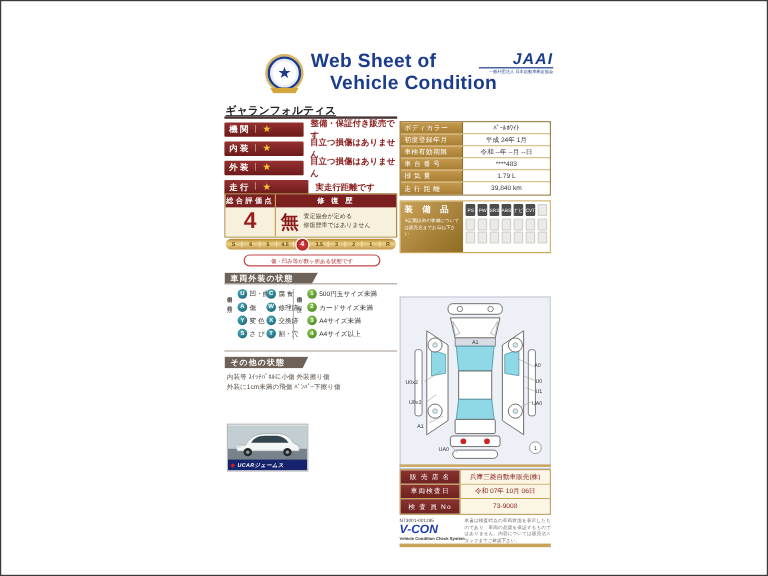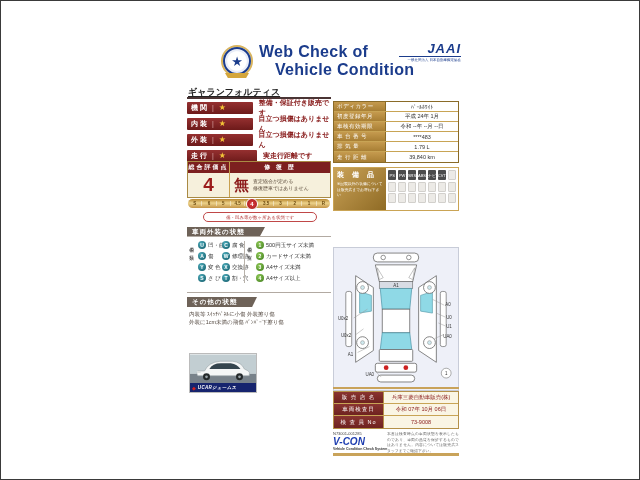--- a/index.html
+++ b/index.html
@@ -129,21 +129,21 @@
   .disclaimer { left:386px; top:431px; width:72px; font-size:3.8px; color:#666; line-height:1.5;
     text-align:justify; }
 </style>
 </head>
 <body>
 
 <div id="sheet">
 
   <div class="abs emblem">★</div>
   <div class="abs emblem-ribbon"></div>
-  <div class="abs title1">Web Check of</div>
+  <div class="abs title1">Web Sheet of</div>
   <div class="abs title2">Vehicle Condition</div>
   <div class="abs jaai">JAAI</div>
   <div class="abs jaai-sub">一般社団法人 日本自動車鑑定協会</div>
 
   <div class="abs car-name">ギャランフォルティス</div>
   <div class="abs name-rule"></div>
 
   <div class="abs rating-row" style="top:100px">
     <div class="rating-tag">
       <span>機 関</span>

